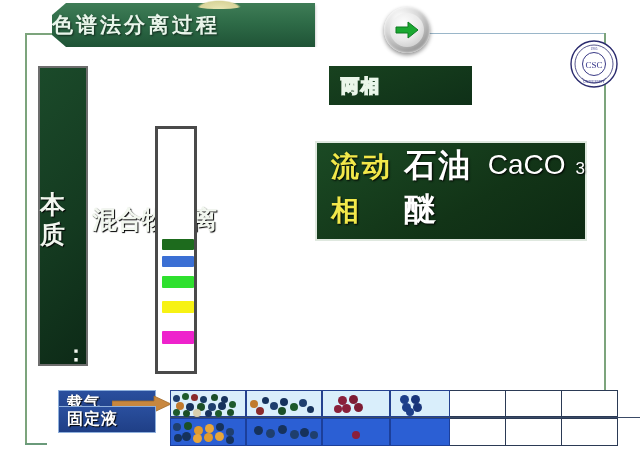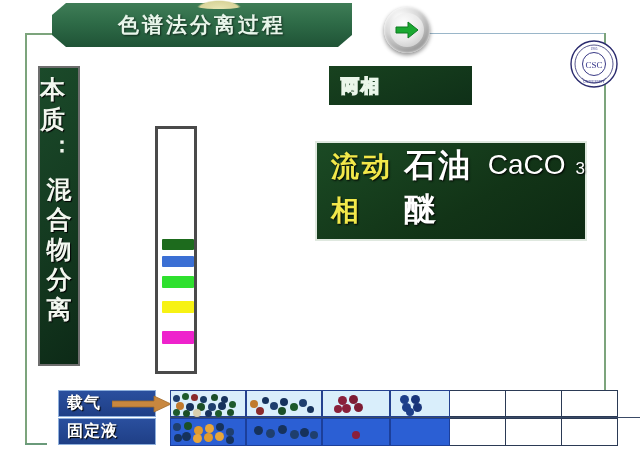--- a/index.html
+++ b/index.html
@@ -16,24 +16,24 @@
   .frame-top-b{position:absolute;left:425px;top:33px;width:180px;height:1px;
               background:#9ab6c9;}
   .frame-right{position:absolute;left:604px;top:33px;width:2px;height:412px;
               background:#7ca47c;}
   .frame-bottom{position:absolute;left:25px;top:443px;width:22px;height:2px;
               background:#6a9a7a;}
   .frame-bottom-r{position:absolute;left:590px;top:443px;width:16px;height:2px;
               background:#6a9a7a;}
 
   
-  #title-banner{position:absolute;left:52px;top:3px;width:300px;height:44px;
+  #title-banner{position:absolute;left:52px;top:3px;width:263px;height:44px;
       background:linear-gradient(180deg,#3f7d57 0%,#2e6b47 45%,#1f5336 100%);
       clip-path:polygon(14px 0, 300px 0, 300px 32px, 286px 44px, 14px 44px, 0 32px, 0 12px);
-      display:flex;align-items:center;justify-content:center;
+      display:flex;align-items:center;justify-content:flex-start;
       box-shadow:0 2px 3px rgba(0,0,0,.3);}
   #title-banner .tl{color:#e8f5ea;font-size:21px;font-weight:bold;
       letter-spacing:3px;font-family:"DejaVu Serif","Liberation Serif",serif;
       text-shadow:1px 1px 2px rgba(0,0,0,.6);}
   .banner-notch{position:absolute;left:196px;top:0px;width:46px;height:9px;
       background:radial-gradient(ellipse at 50% 100%,#e9e6b4 0%,#d8d49a 60%,rgba(255,255,255,0) 70%);
       border-radius:0 0 40% 40%;}
 
   
   #next-btn{position:absolute;left:384px;top:7px;width:46px;height:46px;
@@ -42,24 +42,24 @@
       box-shadow:0 2px 4px rgba(0,0,0,.45), inset 0 0 3px #fff;
       display:flex;align-items:center;justify-content:center;}
   #next-btn .inner{width:34px;height:34px;border-radius:50%;
       background:radial-gradient(circle at 40% 30%,#fdfdfd 0%,#e7e7e7 55%,#bdbdbd 100%);
       display:flex;align-items:center;justify-content:center;}
 
   
   #seal{position:absolute;left:568px;top:38px;width:52px;height:52px;}
 
   
-  #essence-panel{position:absolute;left:38px;top:66px;width:42px;height:300px;
+  #essence-panel{position:absolute;left:38px;top:66px;width:50px;height:300px;
       background:linear-gradient(135deg,#1b4a2a 0%,#143a20 55%,#0d2a17 100%);
       border:2px solid #6d6d6d;box-sizing:border-box;
-      display:flex;flex-direction:column;align-items:center;
+      display:flex;flex-direction:row;align-items:center;
       padding-top:7px;}
   #essence-panel .ch{color:#f2f7ef;font-size:25px;font-weight:bold;line-height:30px;
       font-family:"DejaVu Serif","Liberation Serif",serif;
       text-shadow:1px 1px 1px #000;}
   #essence-panel .colon{color:#f2f7ef;font-size:22px;font-weight:bold;line-height:20px;
       align-self:flex-end;margin-right:5px;}
   #essence-panel .gap{height:20px;}
 
   
   #column{position:absolute;left:155px;top:126px;width:42px;height:248px;
@@ -110,21 +110,21 @@
   
   #bottom{position:absolute;left:58px;top:390px;width:540px;height:62px;}
   .lbl-box{position:absolute;left:0;width:98px;height:27px;
       background:linear-gradient(180deg,#2a4f9e 0%,#1f3f86 100%);
       border:1px solid #8fb0dc;box-sizing:border-box;
       display:flex;align-items:center;padding-left:8px;}
   .lbl-box .lt{color:#ffffff;font-size:16px;font-weight:bold;letter-spacing:1px;
       font-family:"DejaVu Serif","Liberation Serif",serif;
       text-shadow:1px 1px 1px #000;}
   #lbl-gas{top:0;}
-  #lbl-liquid{top:28px;}
+  #lbl-liquid{top:16px;}
   #gas-arrow{position:absolute;left:54px;top:5px;width:60px;height:18px;}
 
   .strip-top{position:absolute;left:112px;top:0px;width:428px;height:27px;}
   .strip-bot{position:absolute;left:112px;top:28px;width:428px;height:28px;}
   .cell{position:absolute;top:0;height:100%;box-sizing:border-box;}
   .cell-top-f{background:#d9eefb;border:1px solid #24418f;}
   .cell-top-e{background:#ffffff;border:1px solid #2b3a55;border-left:none;}
   .cell-bot-f{background:#2b5fd4;border:1px solid #1c3f9a;}
   .cell-bot-e{background:#ffffff;border:1px solid #2b3a55;border-left:none;}
   .dot{position:absolute;border-radius:50%;}

